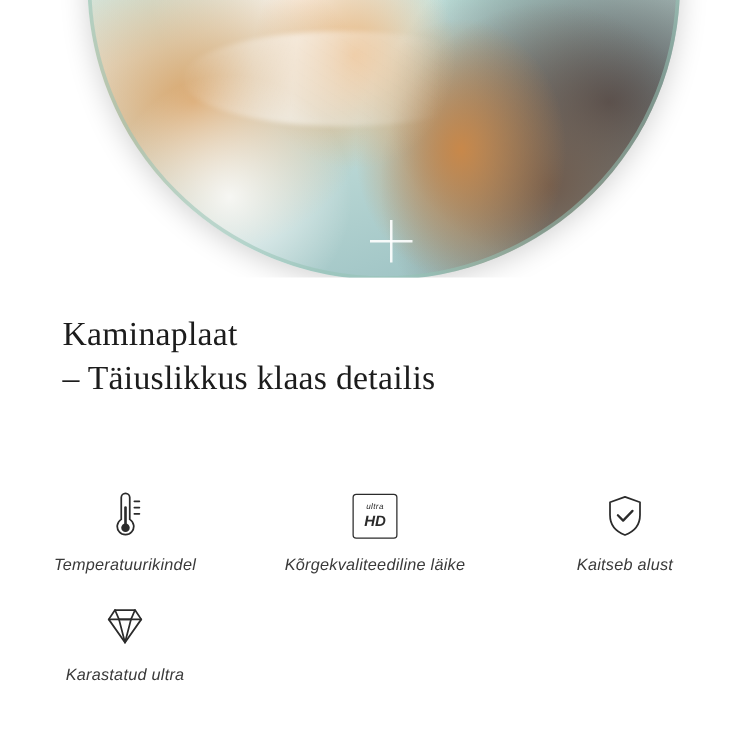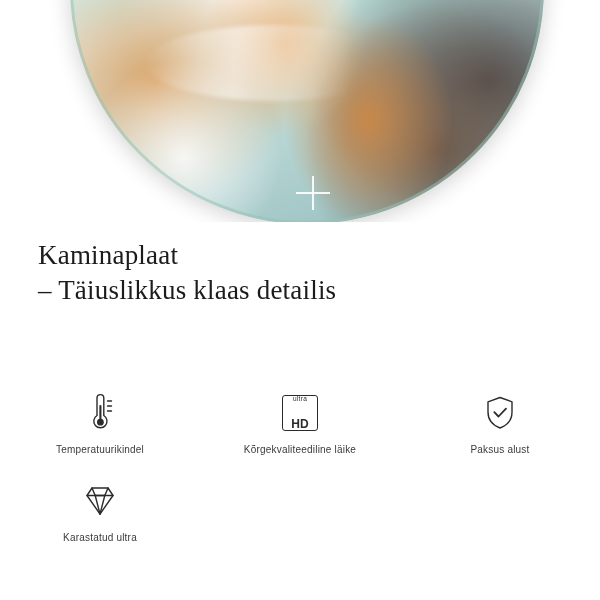--- a/index.html
+++ b/index.html
@@ -106,21 +106,21 @@
 
   
   .content {
     position: absolute;
     left: 0;
     top: 222px;
     width: 600px;
   }
 
   .title {
-    margin: 0;
+    margin: 12px;
     padding: 16px 38px 0 38px;
     font-family: "Liberation Serif", serif;
     font-size: 27px;
     font-weight: 400;
     line-height: 1.28;
     color: #1c1c1c;
     letter-spacing: 0.2px;
   }
   .title-line-2 {
     display: block;
@@ -156,36 +156,38 @@
 
   .feature-icon {
     height: 46px;
     display: flex;
     align-items: center;
     justify-content: center;
   }
 
   .feature-label {
     margin-top: 8px;
-    font-size: 10px;
+    font-size: 13px;
     color: #3a3a3a;
     text-align: left;
     letter-spacing: 0.2px;
+    font-style: italic;
   }
 
   .ultra-hd {
     width: 34px;
     height: 34px;
     border: 1.4px solid #2b2b2b;
     border-radius: 3px;
     display: flex;
     flex-direction: column;
     align-items: center;
-    justify-content: space-between;
+    justify-content: center;
     line-height: 1;
+    font-style: italic;
   }
   .ultra-hd .u {
     font-size: 6.5px;
     letter-spacing: 0.3px;
     color: #2b2b2b;
   }
   .ultra-hd .hd {
     font-size: 12px;
     font-weight: bold;
     color: #2b2b2b;
@@ -238,21 +240,21 @@
       <div class="feature-label">Kõrgekvaliteediline läike</div>
     </div>
 
     <div class="feature">
       <div class="feature-icon">
         <svg width="38" height="42" viewBox="0 0 38 42" fill="none" stroke="#2b2b2b" stroke-width="1.4" stroke-linejoin="round" stroke-linecap="round">
           <path d="M19 5.5l12 4.3v10.2c0 8.4-5.6 13.6-12 16-6.4-2.4-12-7.6-12-16V9.8z"></path>
           <path d="M13.3 20.2l4.2 4.3 7.5-7.8" stroke-width="1.8"></path>
         </svg>
       </div>
-      <div class="feature-label">Paksus alust</div>
+      <div class="feature-label">Kaitseb alust</div>
     </div>
 
     <div class="feature">
       <div class="feature-icon">
         <svg width="42" height="38" viewBox="0 0 42 38" fill="none" stroke="#2b2b2b" stroke-width="1.4" stroke-linejoin="round" stroke-linecap="round">
           <path d="M8 13.5L13 6h16l5 7.5L21 32z"></path>
           <path d="M8 13.5h26"></path>
           <path d="M13 6l3.2 7.5L21 32"></path>
           <path d="M29 6l-3.2 7.5L21 32"></path>
           <path d="M16.2 13.5h9.6"></path>

